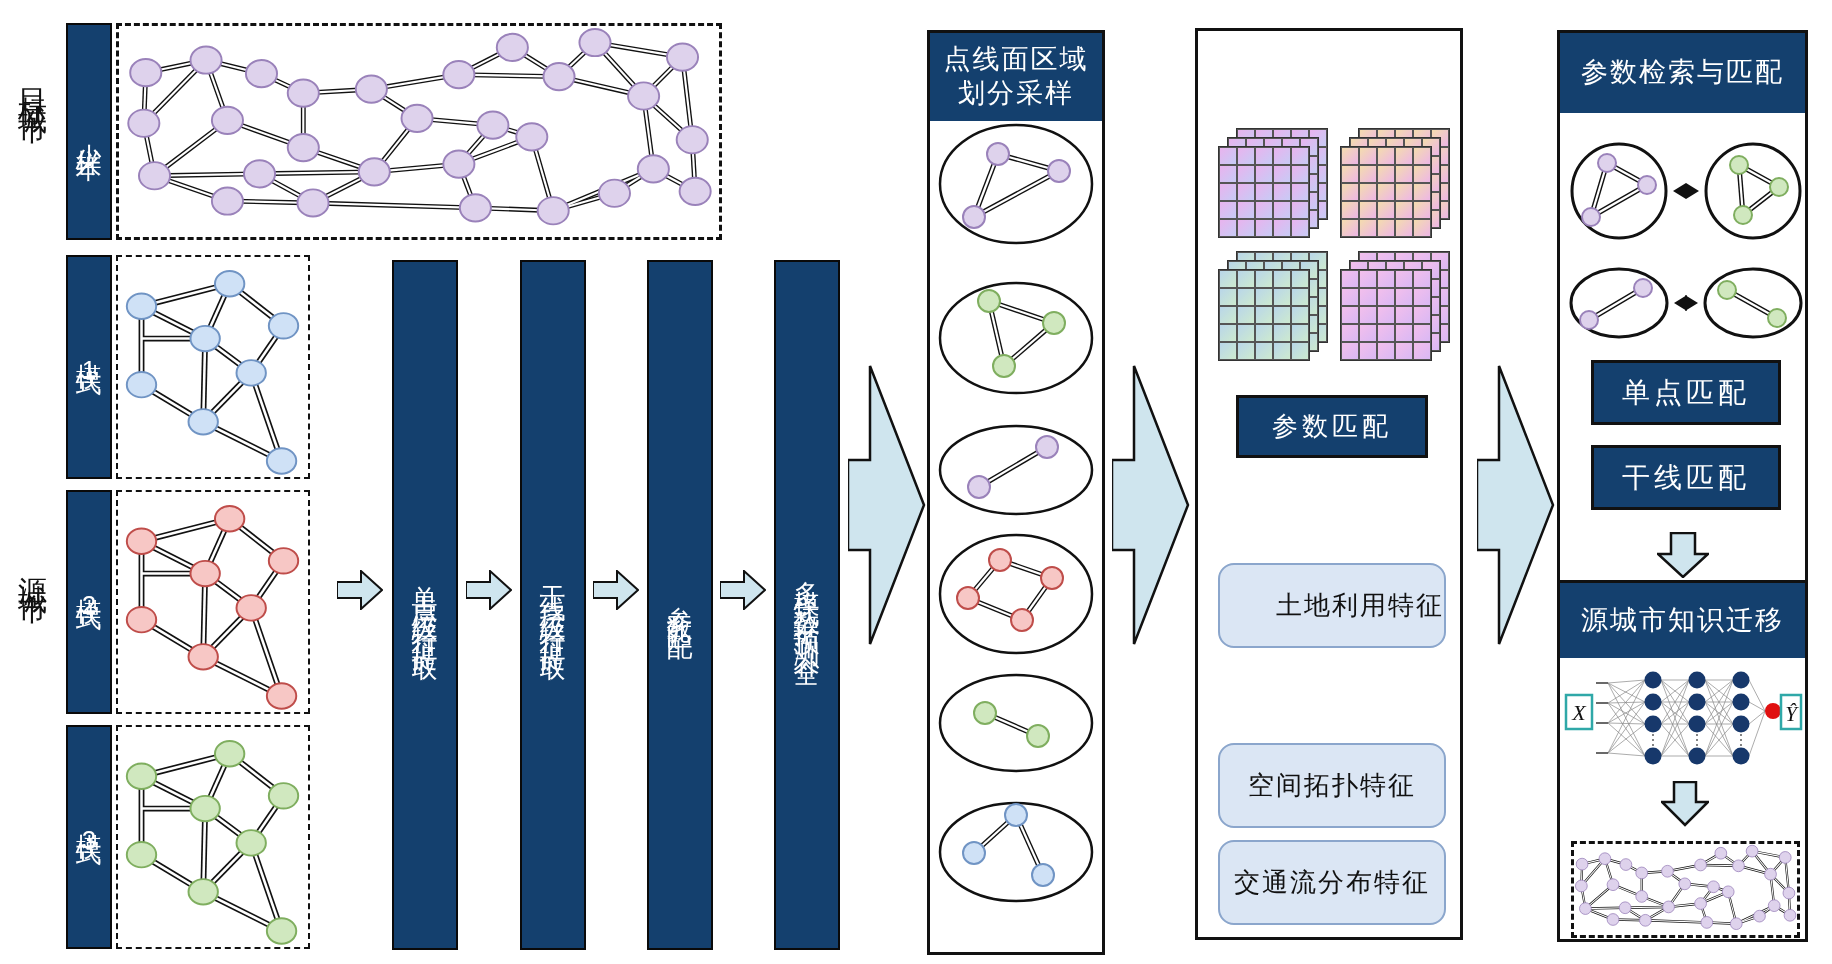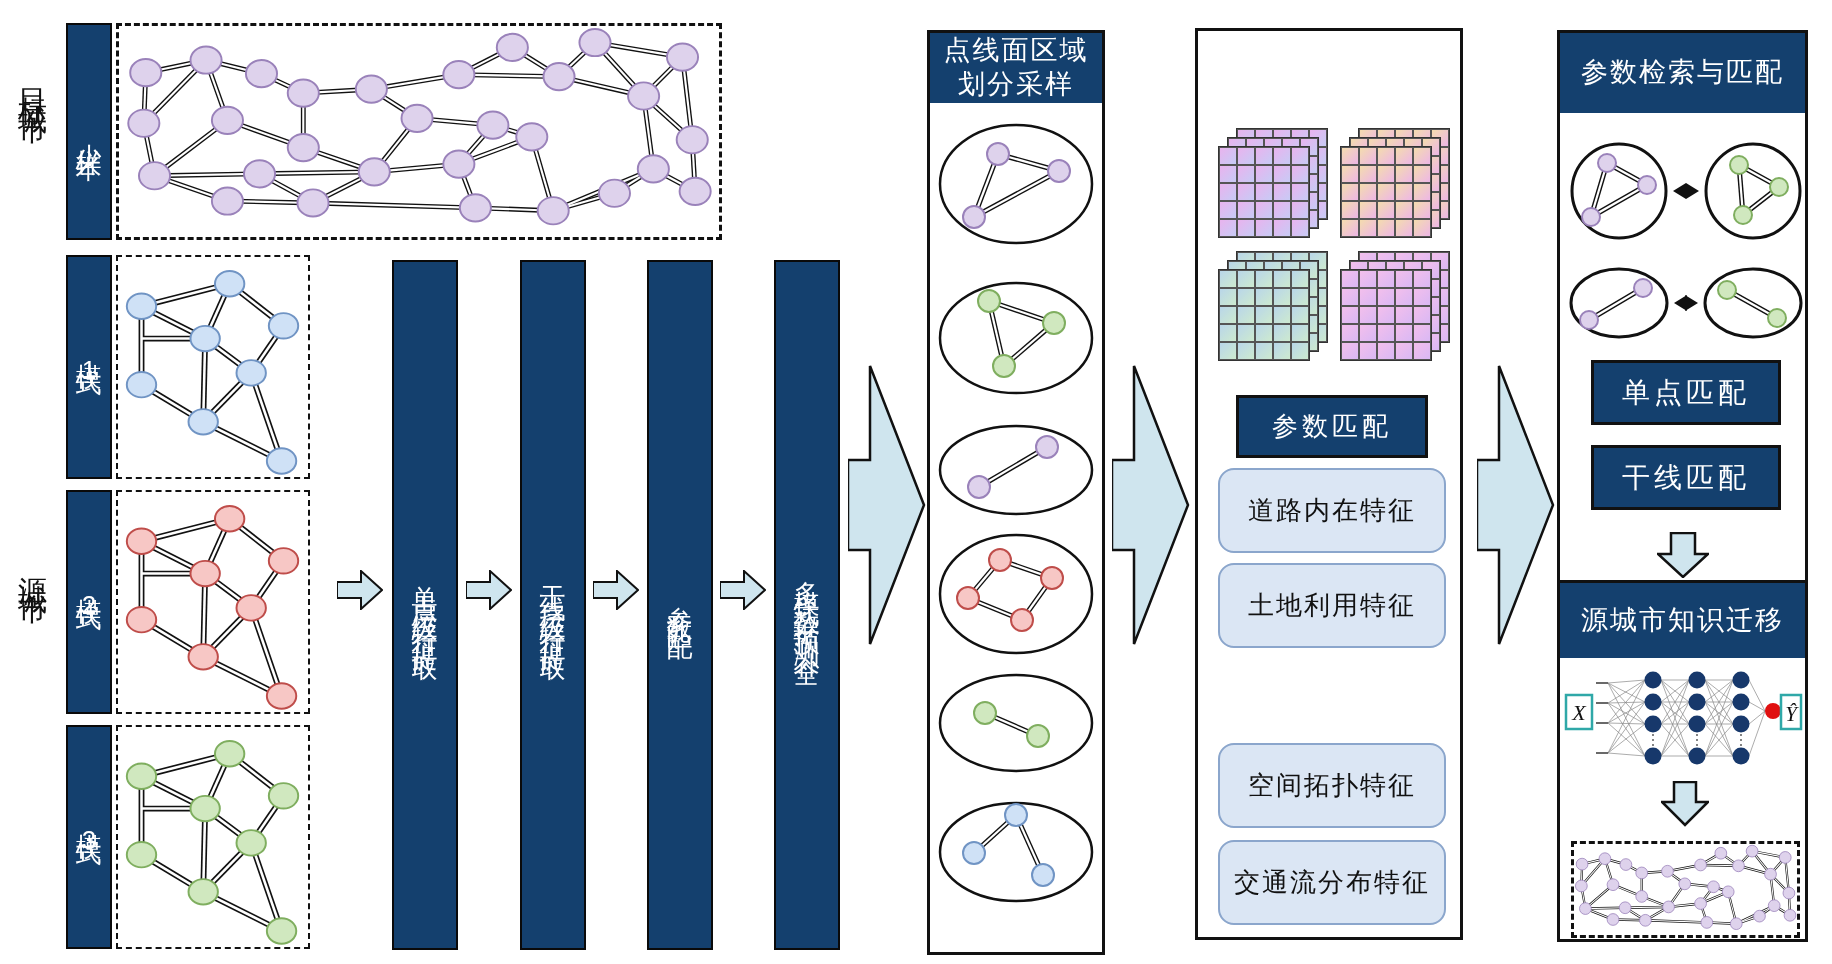--- a/index.html
+++ b/index.html
@@ -352,21 +352,21 @@
     <polygon points="0,100 22,100 22,6 76,145 22,284 22,190 0,190" fill="#cfe5ee" stroke="#111" stroke-width="2.5"></polygon>
     </svg>
   <svg class="abs" style="left:1112px;top:360px;" width="78" height="290">
     <polygon points="0,100 22,100 22,6 76,145 22,284 22,190 0,190" fill="#cfe5ee" stroke="#111" stroke-width="2.5"></polygon>
     </svg>
   <svg class="abs" style="left:1477px;top:360px;" width="78" height="290">
     <polygon points="0,100 22,100 22,6 76,145 22,284 22,190 0,190" fill="#cfe5ee" stroke="#111" stroke-width="2.5"></polygon>
     </svg>
 
   <div class="colbox" style="left:927px;top:30px;width:178px;height:925px;">
-    <div class="colheader" style="height:70px;">
+    <div class="colheader" style="height:88px;">
       <span>点线面区域</span>
       <span>划分采样</span>
     </div>
     <svg id="samples-svg" class="abs" style="left:0;top:0;" width="172" height="919" viewBox="0 0 172 919">
         <ellipse cx="86" cy="151" rx="76" ry="59" fill="#fff" stroke="#111" stroke-width="2.5"></ellipse>
         <g>
           <line x1="68" y1="121" x2="129" y2="138" stroke="#111" stroke-width="5"></line>
           <line x1="68" y1="121" x2="44" y2="184" stroke="#111" stroke-width="5"></line>
           <line x1="129" y1="138" x2="44" y2="184" stroke="#111" stroke-width="5"></line>
         </g>
@@ -785,24 +785,21 @@
             <div class="gridcell" style="background: linear-gradient(135deg, rgb(243, 191, 236), rgb(217, 184, 244));"></div>
             <div class="gridcell" style="background: linear-gradient(135deg, rgb(243, 191, 236), rgb(217, 184, 244));"></div>
             <div class="gridcell" style="background: linear-gradient(135deg, rgb(243, 191, 236), rgb(217, 184, 244));"></div>
             <div class="gridcell" style="background: linear-gradient(135deg, rgb(243, 191, 236), rgb(217, 184, 244));"></div>
           </div>
         </div>
       </div>
     <div class="navylabel" style="left:38px;top:364px;width:192px;height:63px;">
       <span>参数匹配</span>
       </div>
-    <div class="litebox" style="left:20px;top:437px;width:228px;height:85px;">
-      <span>道路内在特征</span>
-      </div>
-    <div class="litebox" style="left:20px;top:532px;width:228px;height:85px;">
+    <div class="litebox" style="left:20px;top:532px;width:228px;height:85px;justify-content:flex-end;">
       <span>土地利用特征</span>
       </div>
     <div class="litebox" style="left:20px;top:712px;width:228px;height:85px;">
       <span>空间拓扑特征</span>
       </div>
     <div class="litebox" style="left:20px;top:809px;width:228px;height:85px;">
       <span>交通流分布特征</span>
       </div>
   </div>
 

